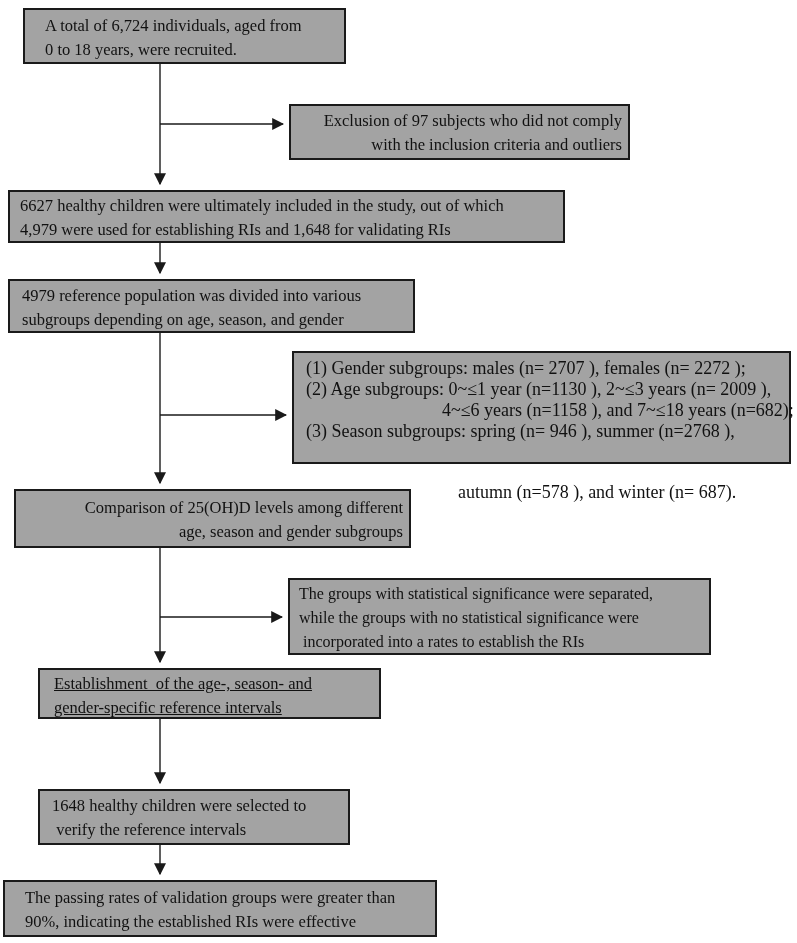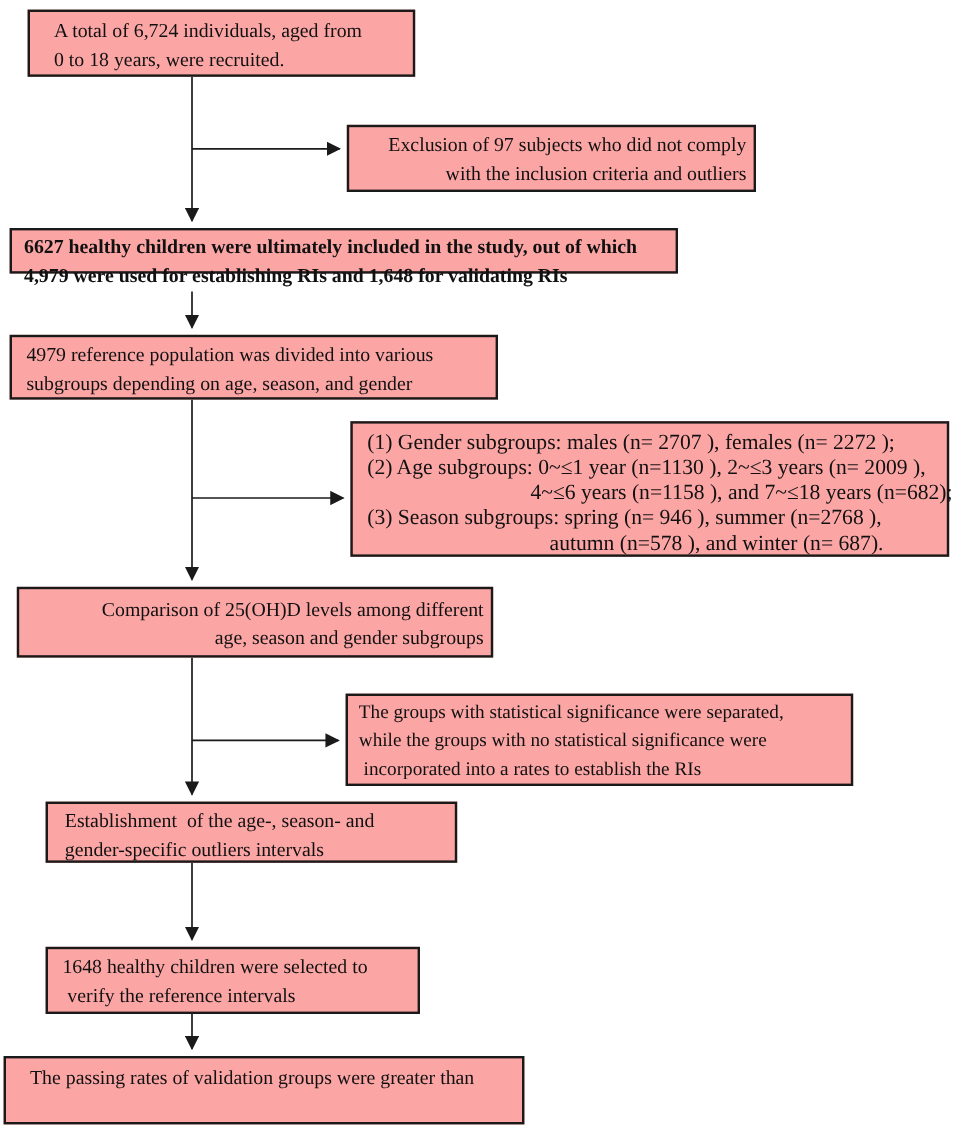--- a/index.html
+++ b/index.html
@@ -12,42 +12,42 @@
     width: 797px;
     height: 943px;
     background: #ffffff;
     font-family: "Liberation Serif", "DejaVu Serif", serif;
     color: #111111;
     overflow: hidden;
   }
   .flow-box {
     position: absolute;
     border: 2px solid #1a1a1a;
-    background: #fca5a5;
+    background: #a3a3a3;
     box-sizing: border-box;
     font-size: 16.5px;
     line-height: 24px;
   }
   .flow-box .line {
     white-space: pre;
   }
   
   #box-recruited           { left: 23px;  top: 8px;   width: 323px; height: 56px; padding: 4px 8px 0 20px; }
   #box-exclusion           { left: 289px; top: 104px; width: 341px; height: 56px; padding: 3px 6px 0 10px; text-align: right; }
-  #box-included            { left: 8px;   top: 190px; width: 557px; height: 38px; padding: 2px 6px 0 10px; font-weight: bold; }
+  #box-included            { left: 8px;   top: 190px; width: 557px; height: 53px; padding: 2px 6px 0 10px; }
   #box-reference-population{ left: 8px;   top: 279px; width: 407px; height: 54px; padding: 3px 24px 0 12px; }
   #box-subgroups           { left: 292px; top: 351px; width: 499px; height: 113px; padding: 5px 4px 0 12px; line-height: 21px; font-size: 18px; }
   #box-comparison          { left: 14px;  top: 489px; width: 397px; height: 59px; padding: 5px 6px 0 18px; text-align: right; }
   #box-significance        { left: 288px; top: 578px; width: 423px; height: 77px; padding: 2px 20px 0 9px; font-size: 16px; }
-  #box-establishment       { left: 38px;  top: 668px; width: 343px; height: 51px; padding: 2px 20px 0 14px; }
+  #box-establishment       { left: 38px;  top: 668px; width: 343px; height: 51px; padding: 2px 20px 0 14px; text-decoration: underline; }
   #box-validation-selection{ left: 38px;  top: 789px; width: 312px; height: 56px; padding: 3px 18px 0 12px; }
   #box-conclusion          { left: 3px;   top: 880px; width: 434px; height: 57px; padding: 4px 4px 0 20px; }
   
   .indent-age    { padding-left: 136px; }
-  .indent-season { padding-left: 152px; }
+  .indent-season { padding-left: 152px; margin-top: 40px; }
   #arrow-layer {
     position: absolute;
     left: 0; top: 0;
     width: 797px; height: 943px;
     pointer-events: none;
   }
   #arrow-layer path.connector {
     stroke: #1a1a1a;
     stroke-width: 1.4;
     fill: none;
@@ -109,25 +109,26 @@
   </div>
 
   <div class="flow-box" id="box-significance">
     <div class="line">The groups with statistical significance were separated,</div>
     <div class="line">while the groups with no statistical significance were</div>
     <div class="line"> incorporated into a rates to establish the RIs</div>
   </div>
 
   <div class="flow-box" id="box-establishment">
     <div class="line">Establishment  of the age-, season- and</div>
-    <div class="line">gender-specific outliers intervals</div>
+    <div class="line">gender-specific reference intervals</div>
   </div>
 
   <div class="flow-box" id="box-validation-selection">
     <div class="line">1648 healthy children were selected to</div>
     <div class="line"> verify the reference intervals</div>
   </div>
 
   <div class="flow-box" id="box-conclusion">
     <div class="line">The passing rates of validation groups were greater than</div>
+    <div class="line">90%, indicating the established RIs were effective</div>
   </div>
 
 </div>
 
 </body></html>

